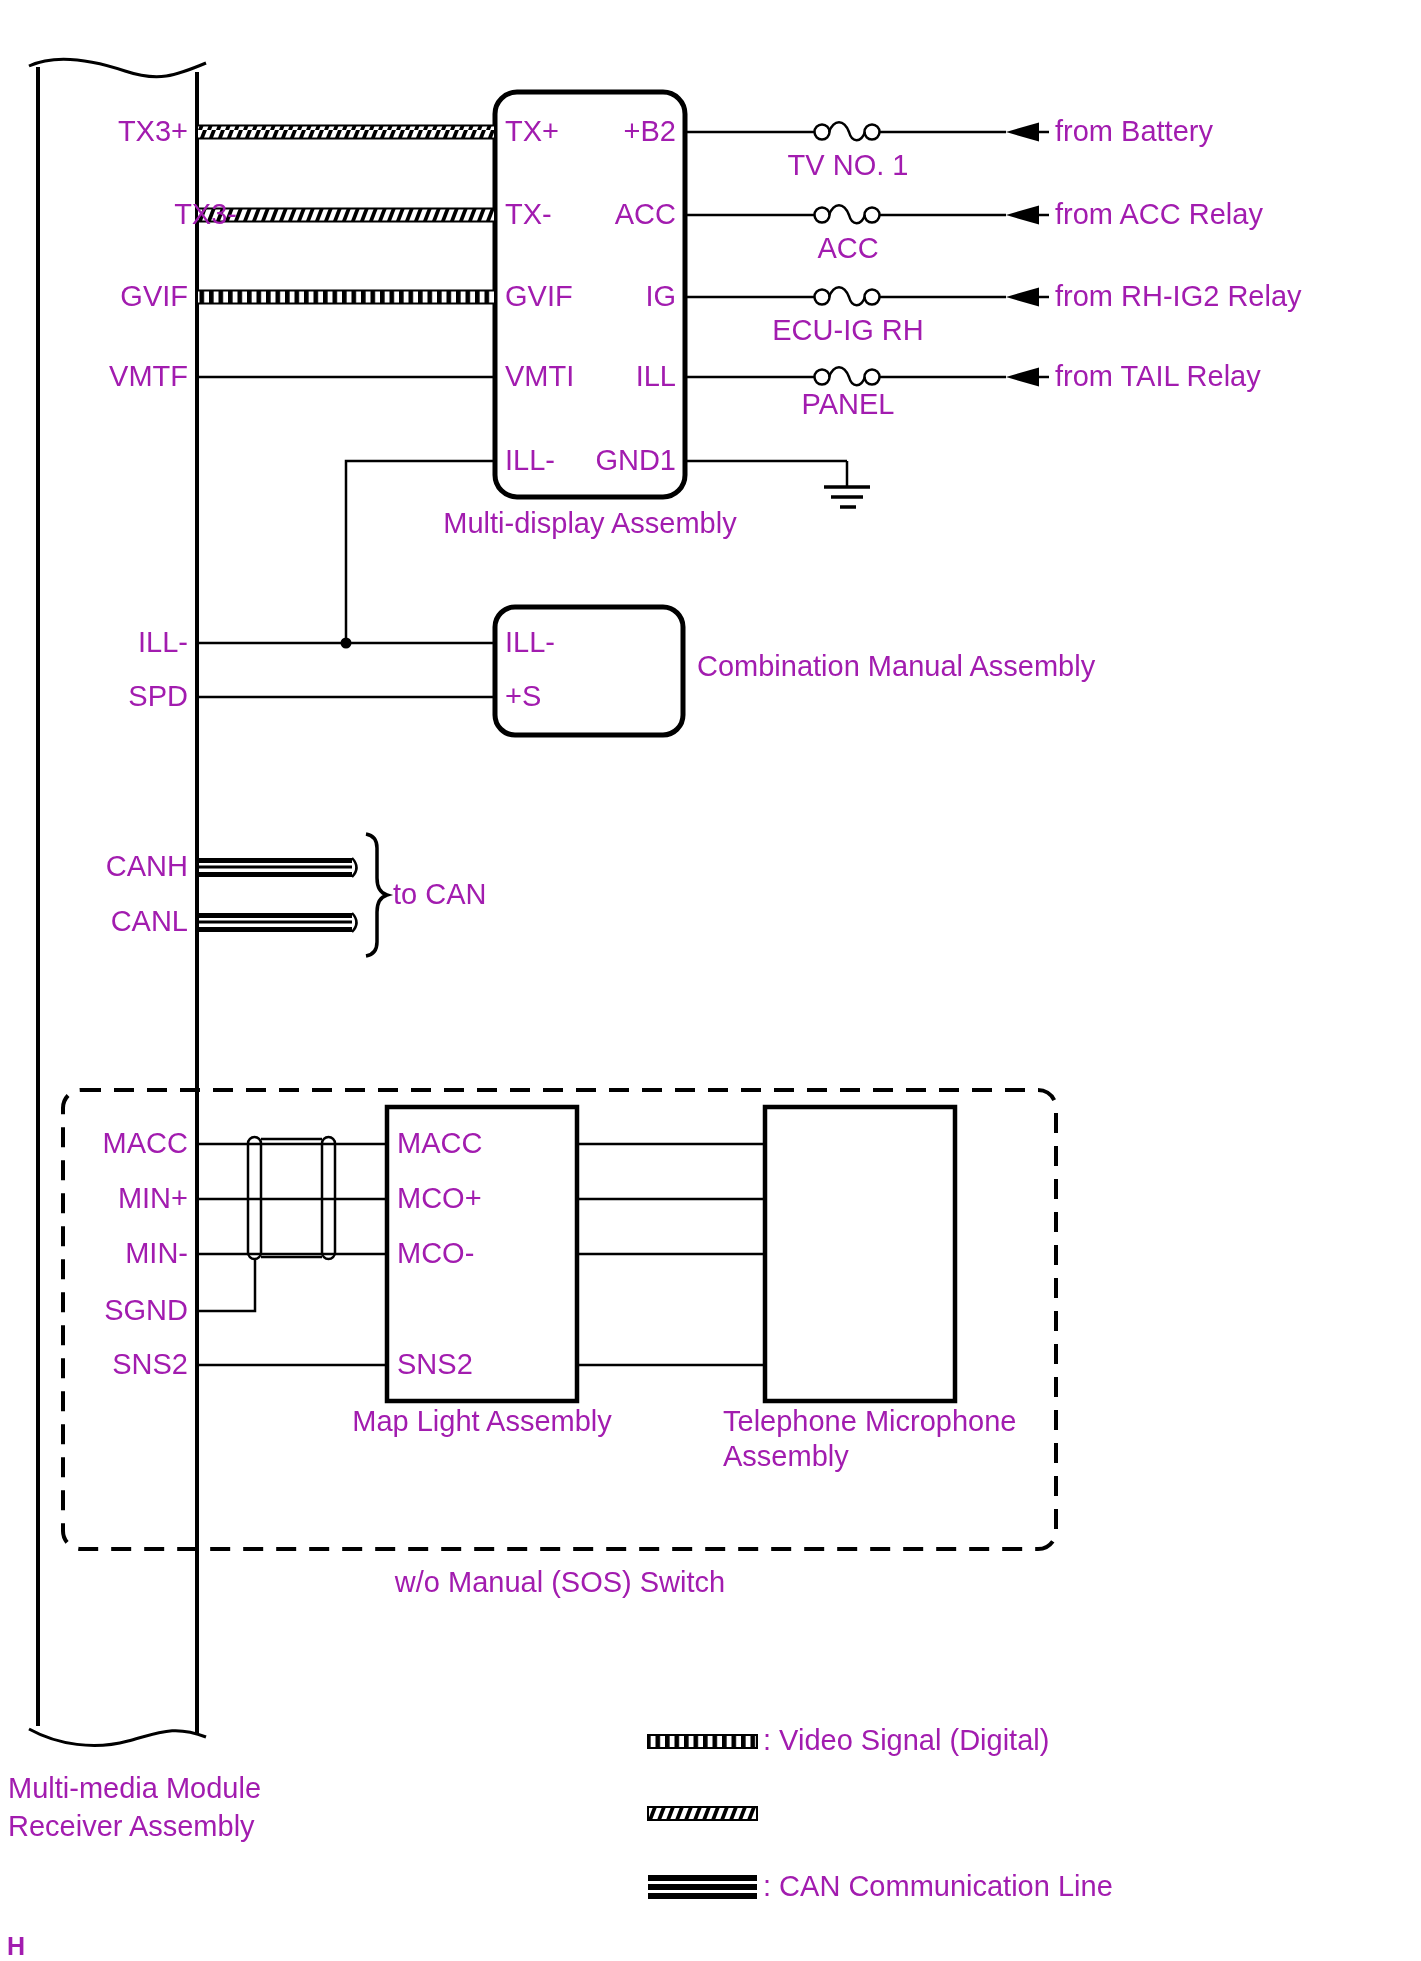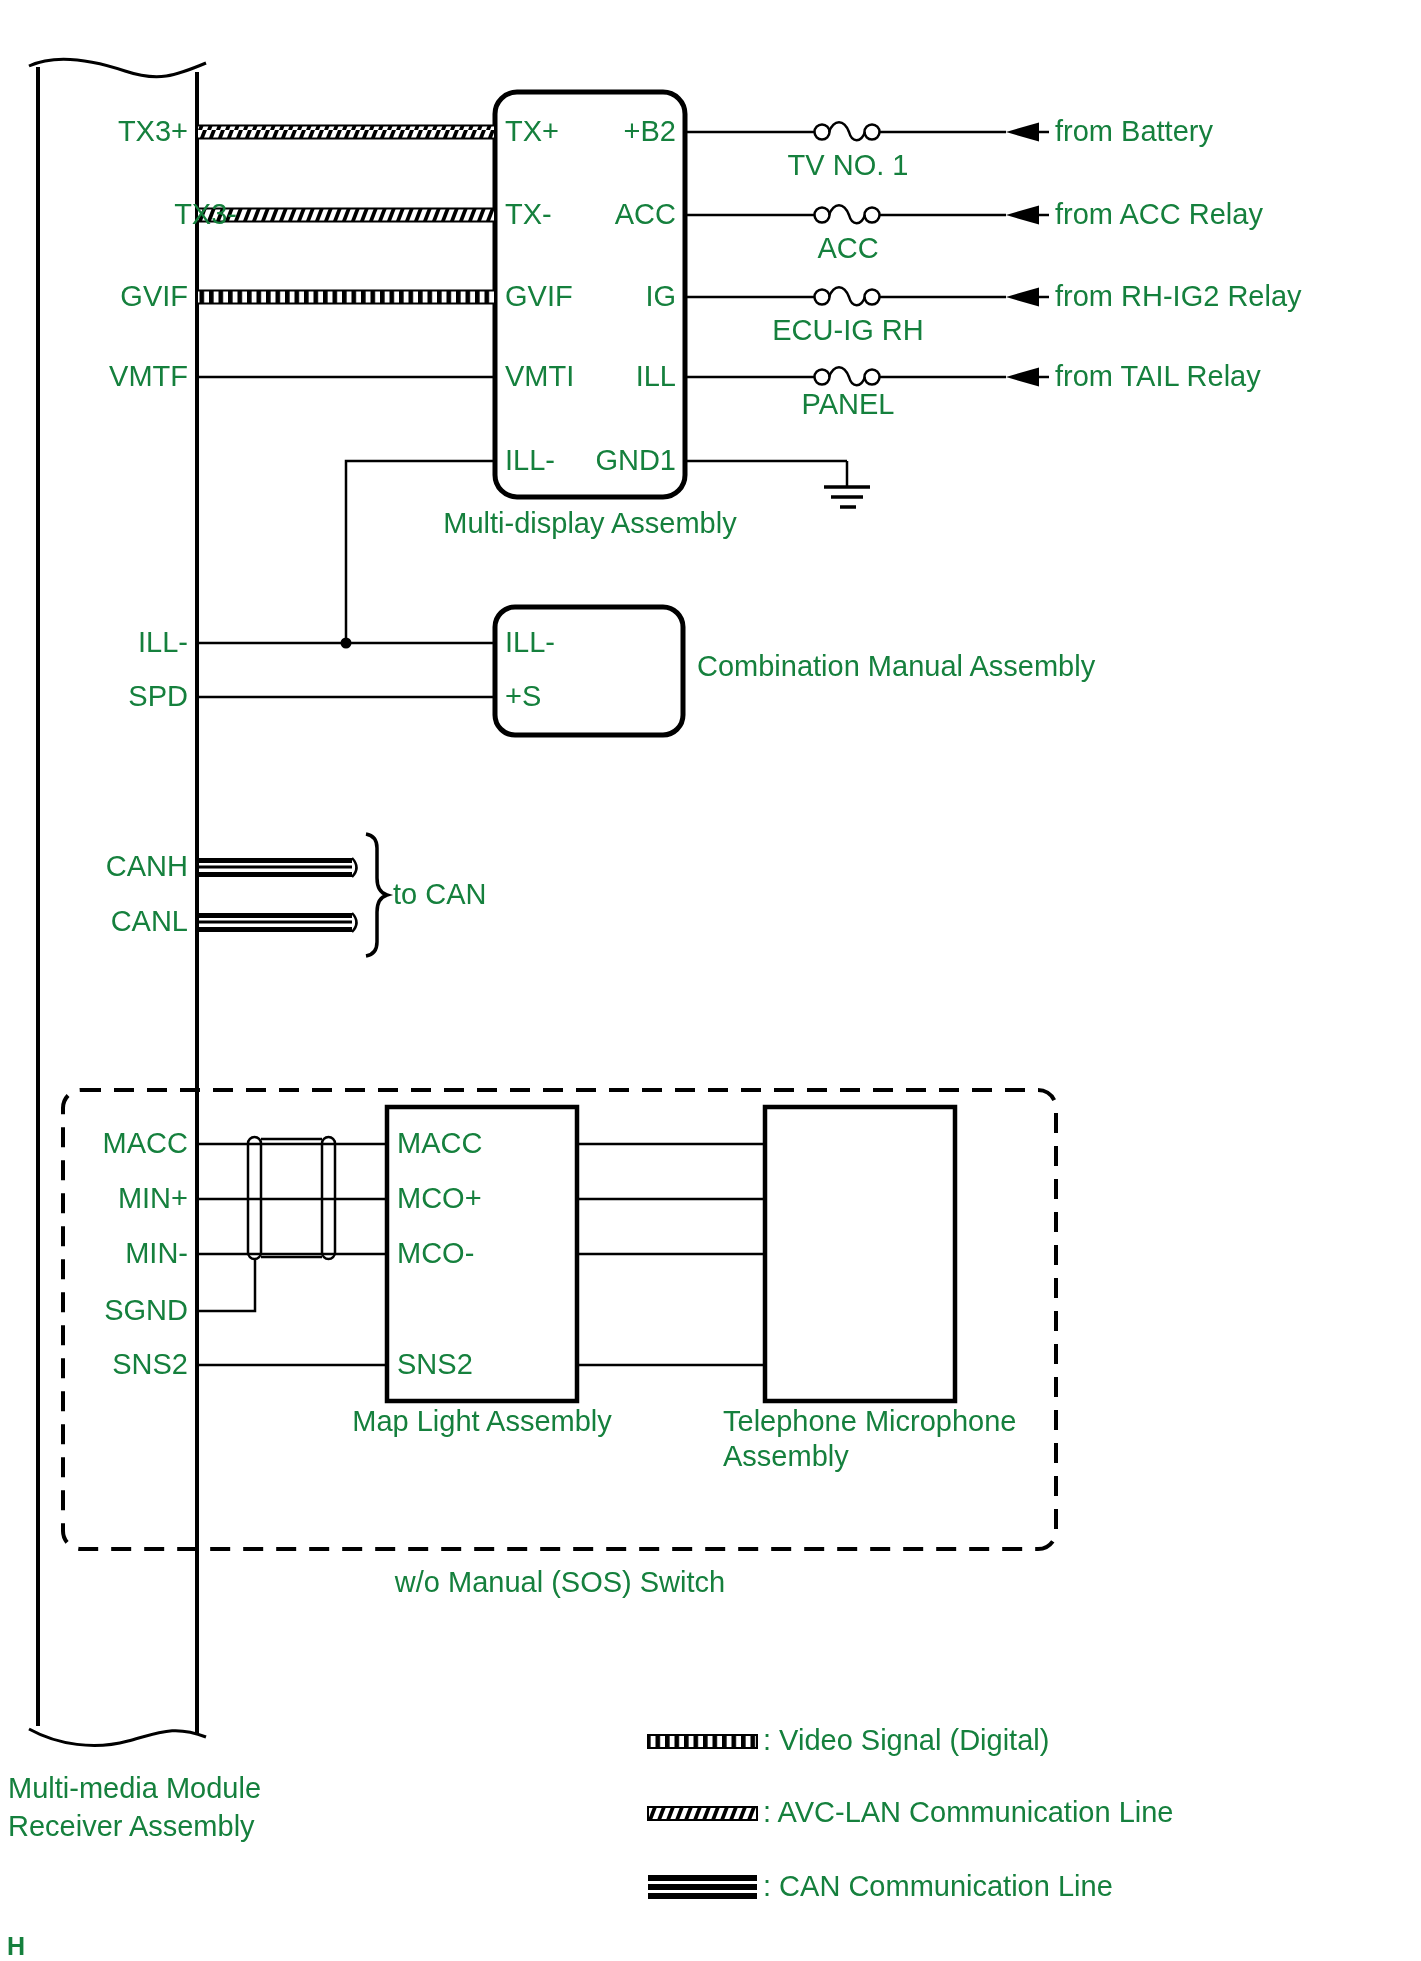--- a/index.html
+++ b/index.html
@@ -1,20 +1,20 @@
 <!DOCTYPE html>
 <html><head>
 <meta charset="utf-8">
 <style>
   html,body{margin:0;padding:0;background:#fff;}
   #stage{position:relative;width:1421px;height:1961px;background:#fff;
          font-family:"Liberation Sans", sans-serif;color:#000;overflow:hidden;}
   #stage svg{position:absolute;left:0;top:0;}
   .lbl{position:absolute;font-size:29px;line-height:1;white-space:nowrap;
-       transform:translateY(-52%);color:#15803d;}
+       transform:translateY(-52%);color:#a21caf;}
   .lbl.center{transform:translate(-50%,-52%);text-align:center;}
   .lbl.bold{font-weight:bold;}
 </style>
 </head>
 <body>
 
 <div id="stage">
 
 <svg width="1421" height="1961" viewBox="0 0 1421 1961">
   <defs>
@@ -220,18 +220,17 @@
 
 <div class="lbl" style="left:723px;top:1422px">Telephone Microphone</div>
 <div class="lbl" style="left:723px;top:1457px">Assembly</div>
 
 <div class="lbl center" style="left:560px;top:1583px">w/o Manual (SOS) Switch</div>
 
 <div class="lbl" style="left:8px;top:1789px">Multi-media Module</div>
 <div class="lbl" style="left:8px;top:1827px">Receiver Assembly</div>
 
 <div class="lbl" style="left:763px;top:1741px">: Video Signal (Digital)</div>
-<div class="lbl" style="left:763px;top:1813px">: AVC-LAN Communication Line</div>
 <div class="lbl" style="left:763px;top:1887px">: CAN Communication Line</div>
 
 <div class="lbl bold" style="left:7px;top:1947px;font-size:25px">H</div>
 
 </div>
 
 </body></html>

